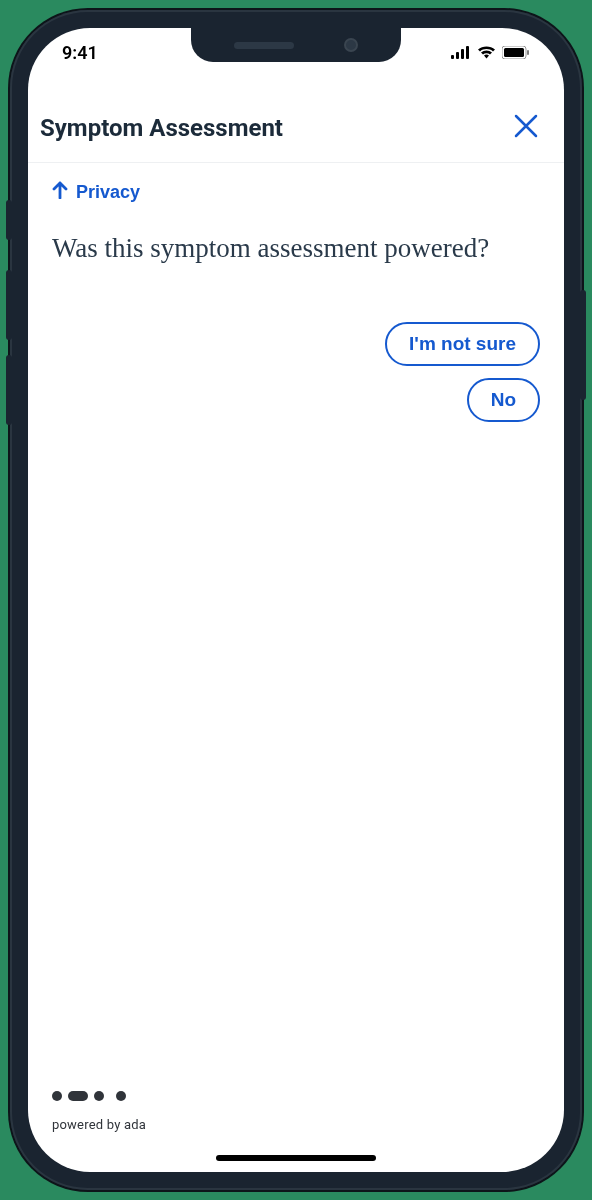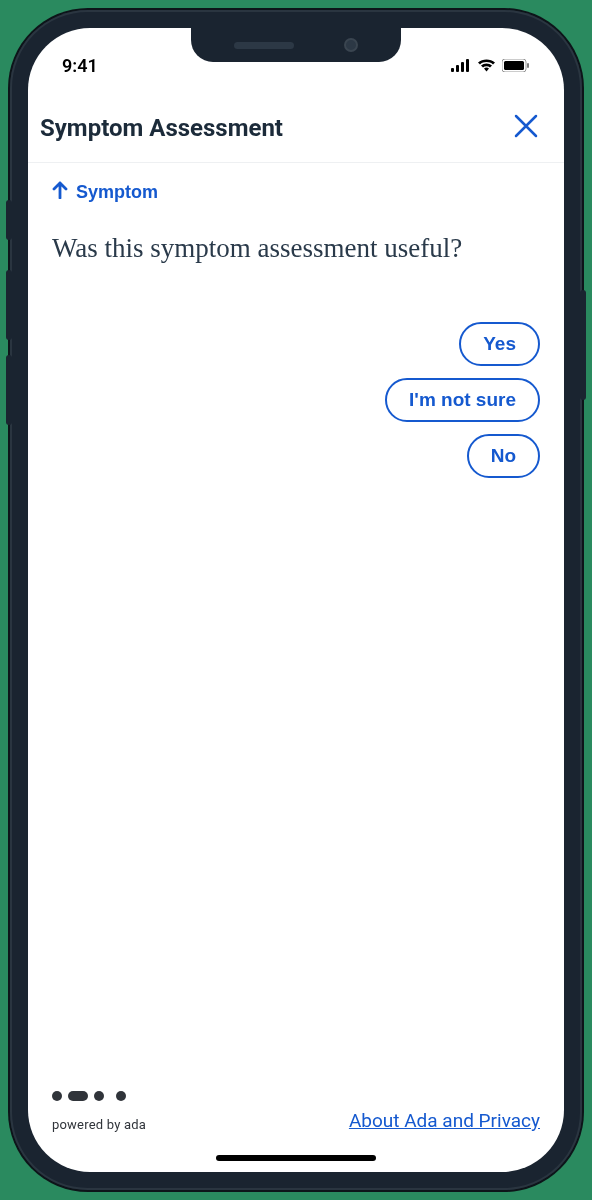--- a/index.html
+++ b/index.html
@@ -61,21 +61,21 @@
     background: #fff;
     border-radius: 62px;
     overflow: hidden;
     position: relative;
     display: flex;
     flex-direction: column;
   }
   .status-bar {
     height: 52px;
     display: flex;
-    align-items: flex-end;
+    align-items: center;
     justify-content: space-between;
     padding: 0 34px 4px 34px;
     font-weight: 600;
     font-size: 18px;
     color: #000;
   }
   .status-icons { display:flex; align-items:center; gap:6px; }
   .app-header {
     padding: 32px 24px 18px 12px;
     display: flex;
@@ -210,42 +210,40 @@
       </div>
     </div>
 
     <div class="nav-row">
       <button class="prev-btn">
         <span>
           <svg width="16" height="18" viewBox="0 0 16 18">
               <path d="M8 17 L8 2 M2 8 L8 2 L14 8" stroke="#1559cf" stroke-width="2.8" fill="none" stroke-linecap="round" stroke-linejoin="round"></path>
             </svg>
         </span>
-        <span>Symptom</span>
+        <span>Privacy</span>
       </button>
     </div>
 
     <div class="question-area">
-      <div class="question-text">Was this symptom assessment useful?</div>
+      <div class="question-text">Was this symptom assessment powered?</div>
       <div class="options">
-        <button class="option-btn">Yes</button>
         <button class="option-btn">I'm not sure</button>
         <button class="option-btn">No</button>
       </div>
     </div>
 
     <div class="footer">
       <div class="footer-left">
         <div class="ada-logo">
           <span class="dot"></span>
             <span class="bar"></span>
             <span class="dot"></span>
           <span class="dot" style="margin-left:6px"></span>
         </div>
         <div class="powered-text">powered by ada</div>
       </div>
-      <a class="footer-link">About Ada and Privacy</a>
     </div>
 
     <div class="home-indicator"></div>
 
   </div>
 </div>
 
 </body></html>

